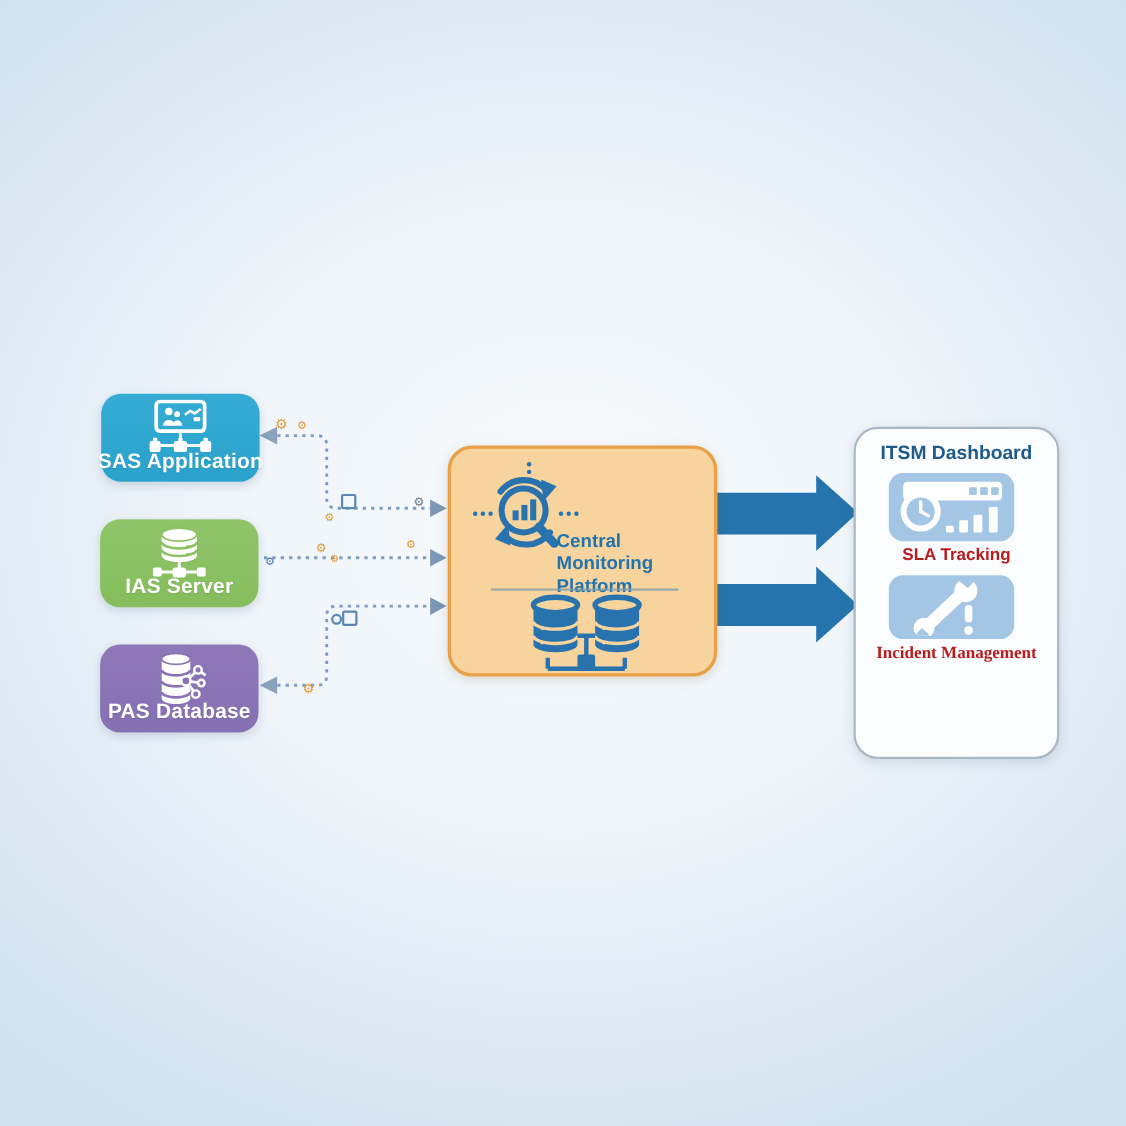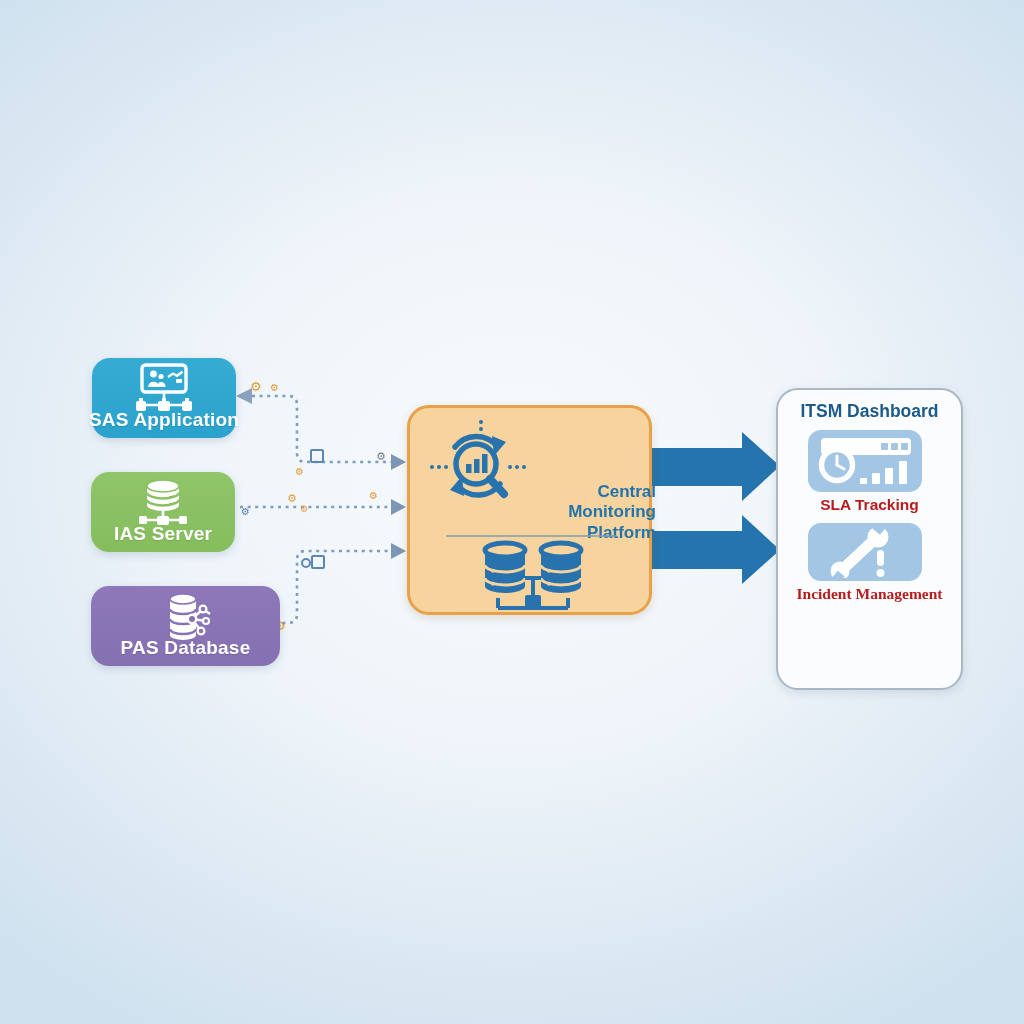--- a/index.html
+++ b/index.html
@@ -12,28 +12,28 @@
 
   
   .src-box{position:absolute;width:144px;height:80px;border-radius:18px;
     box-shadow:0 3px 8px rgba(60,90,120,.18);}
   .src-box .icon-wrap{position:absolute;left:0;right:0;top:5px;display:flex;justify-content:center;}
   .src-label{position:absolute;left:-6px;right:-6px;bottom:7px;text-align:center;
     color:#fff;font-weight:bold;font-size:19px;letter-spacing:.2px;
     text-shadow:0 1px 1px rgba(0,0,0,.12);}
   #box-sas{left:92px;top:358px;background:linear-gradient(180deg,#35acd4,#2aa2cb);}
   #box-ias{left:91px;top:472px;background:linear-gradient(180deg,#90c56a,#85bd5c);}
-  #box-pas{left:91px;top:586px;background:linear-gradient(180deg,#8e78b9,#8570b2);padding-left:45px;}
+  #box-pas{left:91px;top:586px;background:linear-gradient(180deg,#8e78b9,#8570b2);}
 
   
   #central-box{position:absolute;left:407px;top:405px;width:245px;height:210px;
     background:#f7d49e;border:3px solid #e9a149;border-radius:22px;box-sizing:border-box;
     box-shadow:0 3px 10px rgba(120,90,40,.18);}
   #central-cycle-icon{position:absolute;left:14px;top:6px;}
-  #central-label{position:absolute;left:96px;top:74px;width:150px;text-align:right;
+  #central-label{position:absolute;left:96px;top:74px;width:150px;text-align:left;
     color:#2373ad;font-weight:bold;font-size:17px;line-height:1.2;}
   #central-divider{position:absolute;left:36px;right:32px;top:127px;height:2px;
     background:#7d9cae;opacity:.75;border-radius:1px;}
   #central-db-icon{position:absolute;left:64px;top:132px;}
 
   
   #itsm-panel{position:absolute;left:776px;top:388px;width:187px;height:302px;
     background:#fafcfe;border:2px solid #aab7c5;border-radius:22px;box-sizing:border-box;
     box-shadow:0 3px 10px rgba(90,110,135,.18);}
   #itsm-title{position:absolute;left:0;right:0;top:11px;text-align:center;

